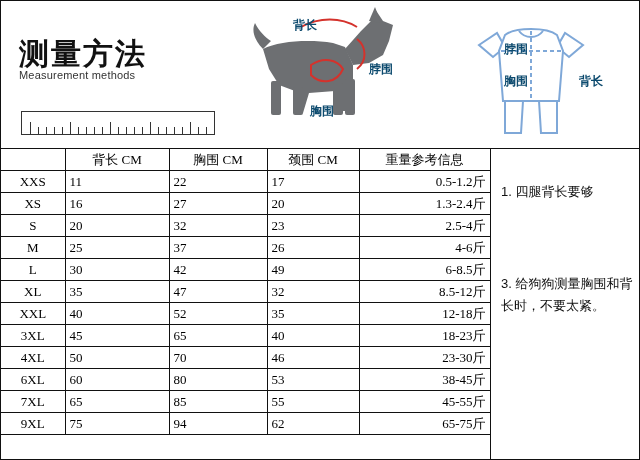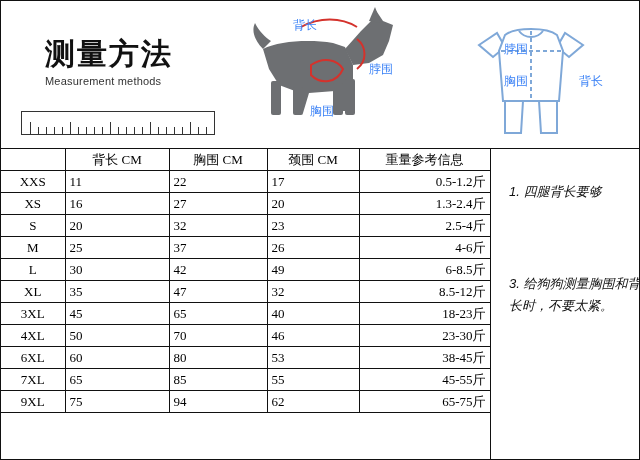--- a/index.html
+++ b/index.html
@@ -25,37 +25,36 @@
 
   
   .header {
     position: relative;
     height: 147px;
     border-bottom: 1px solid #111;
     overflow: hidden;
   }
   .title-block {
     position: absolute;
-    left: 44px;
+    left: 18px;
     top: 38px;
     width: 180px;
   }
   .title-cn {
     font-family: "Liberation Sans", sans-serif;
     font-weight: bold;
     font-size: 30px;
     letter-spacing: 2px;
     color: #111;
     line-height: 1;
   }
   .title-en {
     font-family: "Liberation Sans", sans-serif;
     font-size: 11px;
     color: #333;
-    margin-top: 6px;
     letter-spacing: 0.2px;
   }
   .ruler {
     position: absolute;
     left: 20px;
     top: 110px;
     width: 192px;
     height: 22px;
     background: #fff;
     border: 1px solid #333;
@@ -72,22 +71,22 @@
     position: absolute;
     left: 248px;
     top: 6px;
     width: 148px;
     height: 138px;
   }
   .label-red {
     position: absolute;
     font-family: "Liberation Sans", sans-serif;
     font-size: 12px;
-    color: #3b82f6;
-    font-weight: normal;
+    color: #0c4a6e;
+    font-weight: bold;
     line-height: 1.1;
     white-space: nowrap;
   }
   .lbl-beichang { left: 292px; top: 18px; }
   .lbl-bowei   { left: 368px; top: 62px; }
   .lbl-xiongwei{ left: 309px; top: 104px; }
 
   .lbl-bowei2   { left: 503px; top: 42px; }
   .lbl-xiongwei2{ left: 503px; top: 74px; }
   .lbl-beichang2{ left: 578px; top: 74px; }
@@ -144,24 +143,23 @@
   .notes {
     flex: 1;
     position: relative;
     font-family: "Liberation Sans", sans-serif;
     font-size: 13px;
     color: #111;
     padding: 0;
   }
   .note {
     position: absolute;
-    left: 18px;
+    left: 10px;
     width: 132px;
     line-height: 22px;
-    font-style: italic;
   }
   .note1 { top: 32px; }
   .note2 { top: 78px; }
   .note3 { top: 124px; }
 </style>
 </head>
 <body>
 
 <div class="page">
 
@@ -312,20 +310,27 @@
             <td class="wt">6-8.5斤</td>
           </tr>
           <tr>
             <td class="sz">XL</td>
             <td class="num">35</td>
             <td class="num">47</td>
             <td class="num">32</td>
             <td class="wt">8.5-12斤</td>
           </tr>
           <tr>
+            <td class="sz">XXL</td>
+            <td class="num">40</td>
+            <td class="num">52</td>
+            <td class="num">35</td>
+            <td class="wt">12-18斤</td>
+          </tr>
+          <tr>
             <td class="sz">3XL</td>
             <td class="num">45</td>
             <td class="num">65</td>
             <td class="num">40</td>
             <td class="wt">18-23斤</td>
           </tr>
           <tr>
             <td class="sz">4XL</td>
             <td class="num">50</td>
             <td class="num">70</td>

